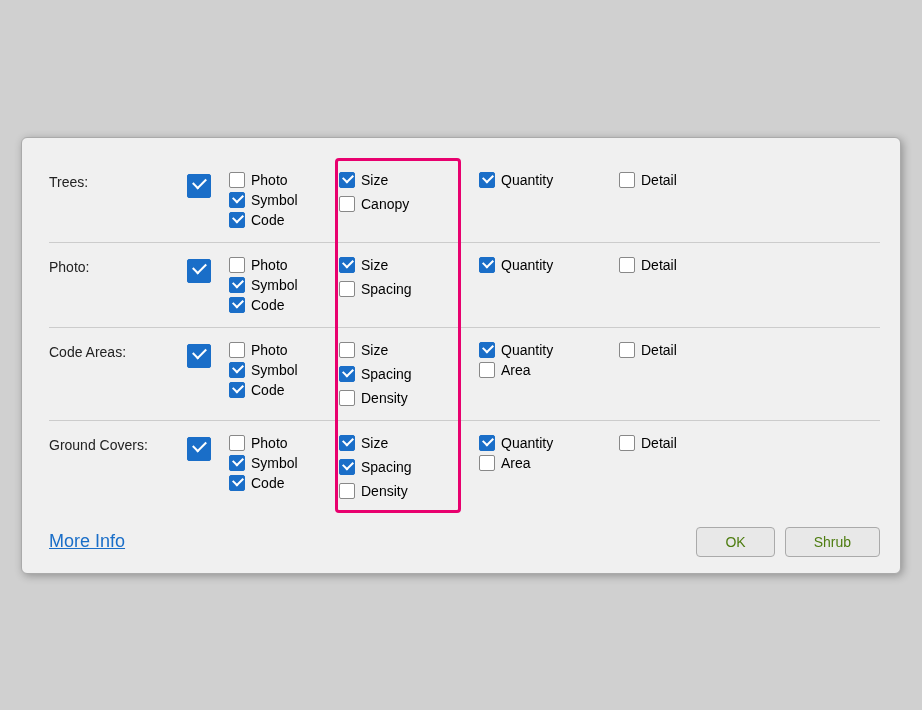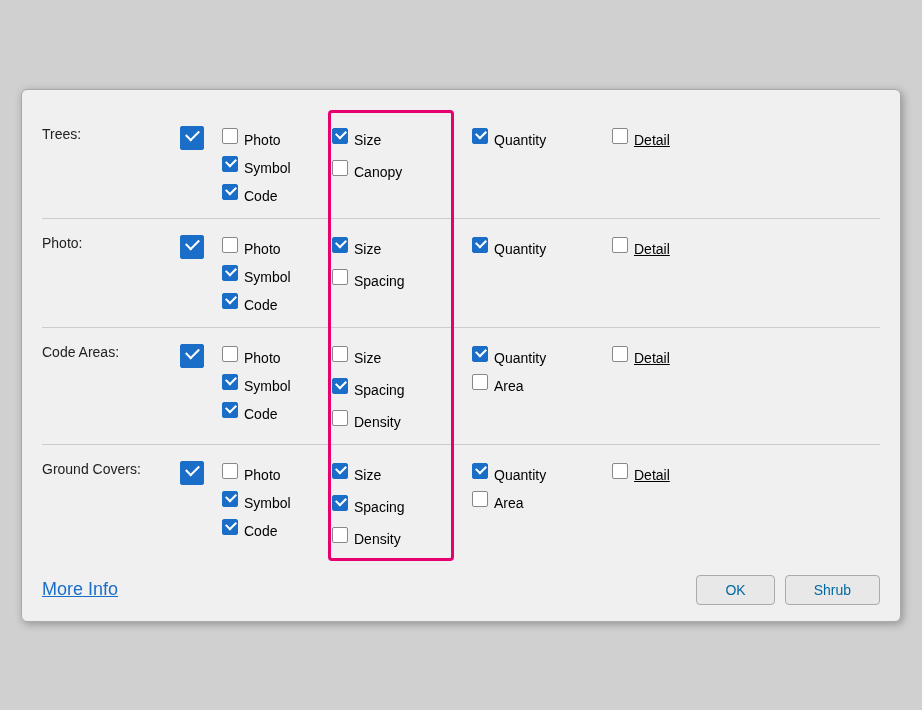--- a/index.html
+++ b/index.html
@@ -10,21 +10,21 @@
       justify-content: center;
       min-height: 710px;
       font-family: Arial, sans-serif;
       font-size: 14px;
     }
     .dialog {
       background: #f0f0f0;
       border: 1px solid #aaa;
       border-radius: 6px;
       width: 880px;
-      padding: 20px 20px 16px 20px;
+      padding: 20px 20px 16px 27px;
       box-shadow: 2px 2px 8px rgba(0,0,0,0.3);
     }
     .section {
       border-bottom: 1px solid #ccc;
       padding: 14px 0;
       display: flex;
       align-items: flex-start;
     }
     .section:last-of-type {
       border-bottom: none;
@@ -67,32 +67,30 @@
       flex-shrink: 0;
       padding-left: 10px;
     }
     .col-detail {
       width: 120px;
       display: flex;
       flex-direction: column;
       gap: 4px;
       flex-shrink: 0;
       padding-left: 10px;
-      text-decoration: underline;
     }
     .check-row {
       display: flex;
       align-items: center;
       gap: 6px;
       white-space: nowrap;
     }
     .check-row label {
       cursor: pointer;
       user-select: none;
-      margin-top: 8px;
     }
     
     .cb {
       appearance: none;
       -webkit-appearance: none;
       width: 16px;
       height: 16px;
       border: 1.5px solid #888;
       border-radius: 2px;
       background: #fff;
@@ -145,21 +143,21 @@
       display: flex;
       gap: 10px;
     }
     .btn {
       padding: 6px 28px;
       font-size: 14px;
       border: 1px solid #aaa;
       border-radius: 4px;
       background: #e8e8e8;
       cursor: pointer;
-      color: #0369a1;
+      color: #4d7c0f;
     }
 
     
     .sections-wrapper {
       position: relative;
     }
     .global-highlight {
       position: absolute;
       left: 286px;
       top: 0px;

